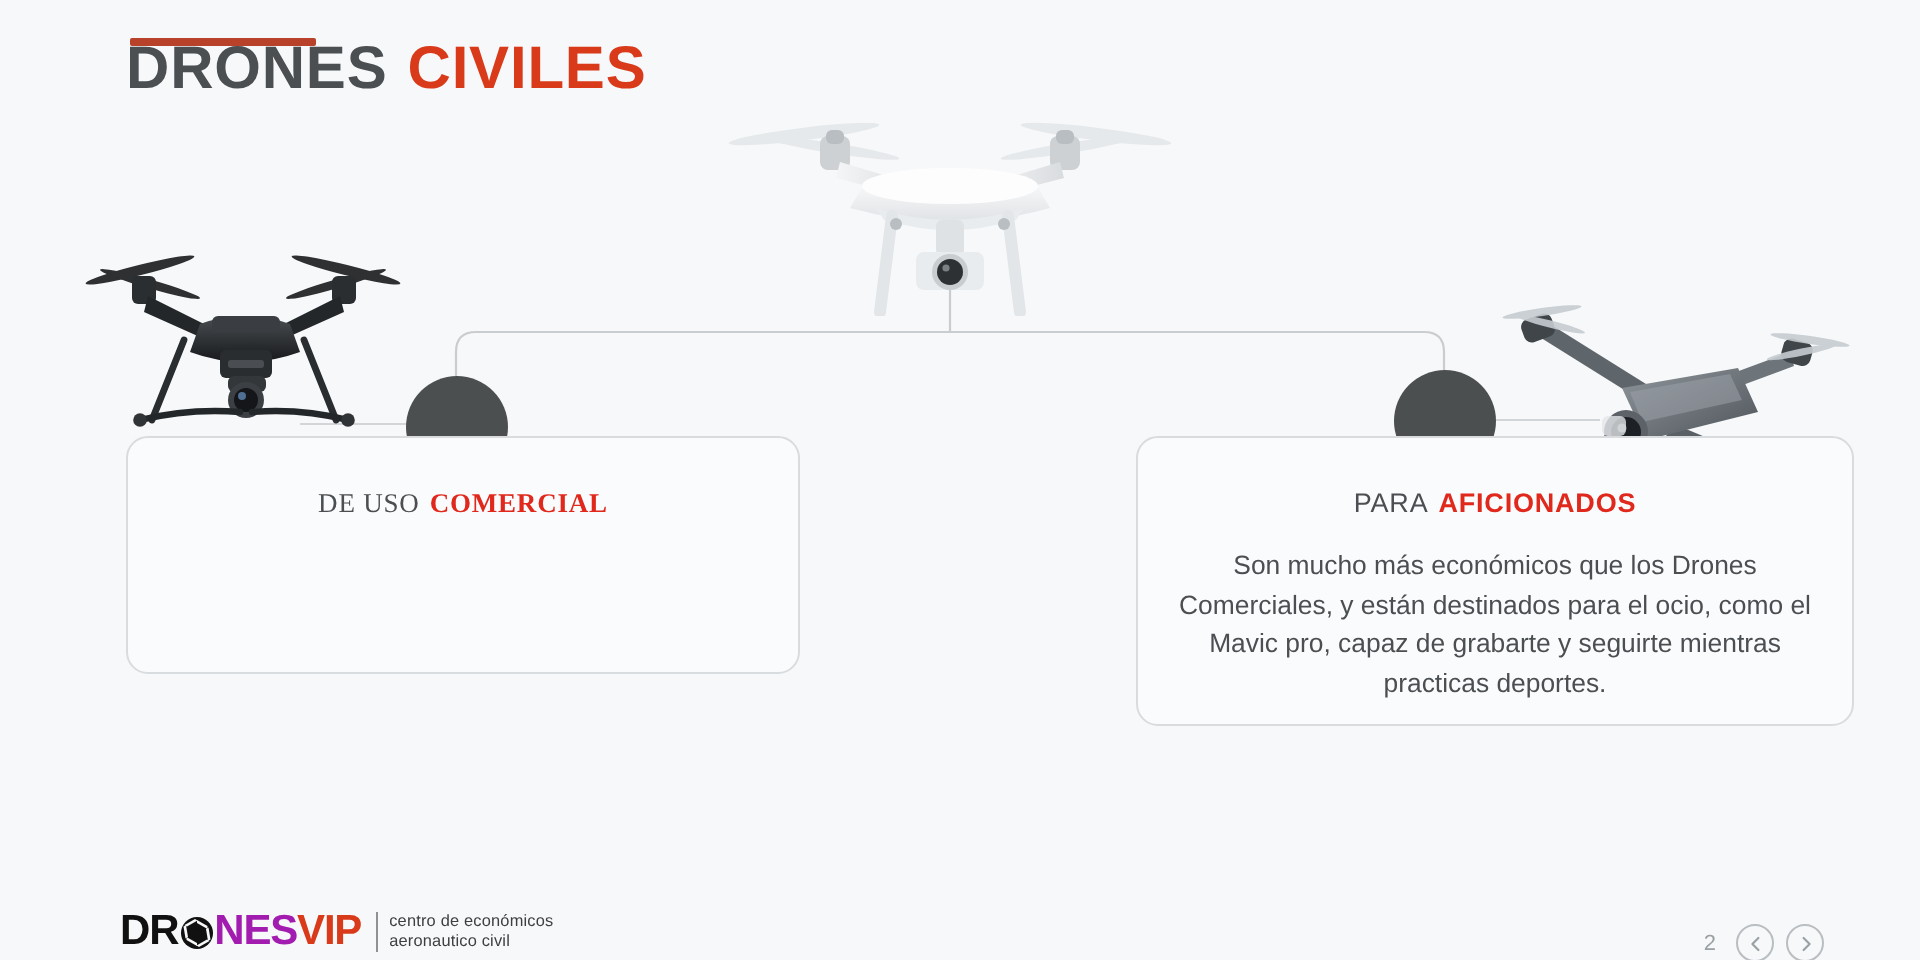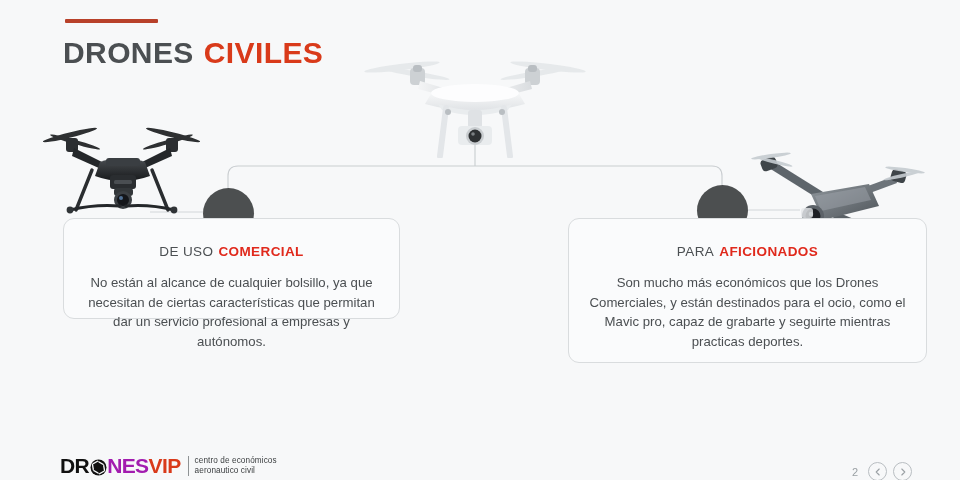--- a/index.html
+++ b/index.html
@@ -6,39 +6,39 @@
   body{
     width:960px;height:480px;overflow:hidden;position:relative;
     background:#f7f8f9;
     font-family:"Liberation Sans","DejaVu Sans",sans-serif;
     -webkit-font-smoothing:antialiased;
   }
   .slide{position:absolute;inset:0;background:#f7f8f9;}
 
   
   .accent-bar{position:absolute;left:65px;top:19px;width:93px;height:4px;background:#b8412a;border-radius:1px;}
-  .title{position:absolute;left:63px;top:36px;font-size:30px;font-weight:bold;letter-spacing:.4px;white-space:nowrap;}
+  .title{position:absolute;left:63px;top:18px;font-size:30px;font-weight:bold;letter-spacing:.4px;white-space:nowrap;}
   .title .t1{color:#4b4f52;}
   .title .t2{color:#d93a1a;margin-left:10px;}
 
   
   .connectors{position:absolute;left:0;top:0;width:960px;height:480px;pointer-events:none;}
 
   
   .node{position:absolute;width:51px;height:51px;border-radius:50%;background:#4c4f50;}
   .node.left{left:203px;top:188px;}
   .node.right{left:697px;top:185px;}
 
   
   .card{
     position:absolute;border:1px solid #d9dcde;border-radius:11px;
     background:#fafbfc;box-sizing:border-box;
     display:flex;flex-direction:column;align-items:center;
   }
-  .card.left{left:63px;top:218px;width:337px;height:101px;}
+  .card.left{left:63px;top:218px;width:337px;height:119px;font-family:Liberation Serif, serif;}
   .card.right{left:568px;top:218px;width:359px;height:145px;}
   .card-head{font-size:13.5px;letter-spacing:.4px;color:#4b4f52;margin-top:25px;white-space:nowrap;}
   .card-head .hi{color:#e0291c;font-weight:bold;margin-left:5px;}
   .card-body{
     font-size:13.2px;line-height:1.48;color:#4b4f52;text-align:center;
     margin-top:14px;padding:0 14px;
   }
 
   
   .drone{position:absolute;}
@@ -215,21 +215,20 @@
       <circle cx="68" cy="66" r="7.5" fill="#1d2024"></circle>
       <circle cx="66" cy="64" r="2.3" fill="#7d858b"></circle>
       <rect x="56" y="58" width="12" height="10" rx="3" fill="#e3e6e8" opacity=".8"></rect>
     </svg>
   </div>
 
   <div class="card left">
     <div class="card-head">
       <span>DE USO</span><span class="hi">COMERCIAL</span>
     </div>
-    <div class="card-body">No están al alcance de cualquier bolsillo, ya que necesitan de ciertas características que permitan dar un servicio profesional a empresas y autónomos.</div>
   </div>
 
   <div class="card right">
     <div class="card-head">
       <span>PARA</span><span class="hi">AFICIONADOS</span>
     </div>
     <div class="card-body">Son mucho más económicos que los Drones Comerciales, y están destinados para el ocio, como el Mavic pro, capaz de grabarte y seguirte mientras practicas deportes.</div>
   </div>
 
   <div class="footer-logo">

